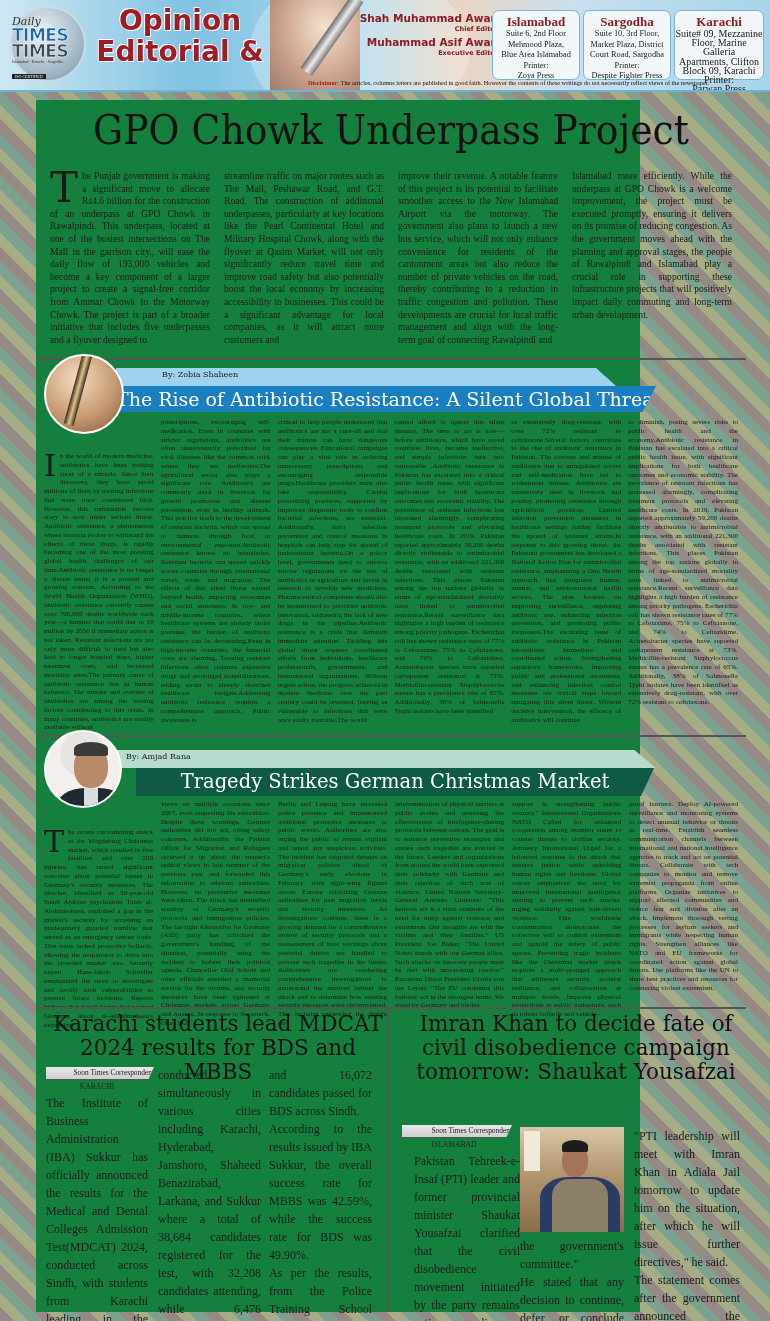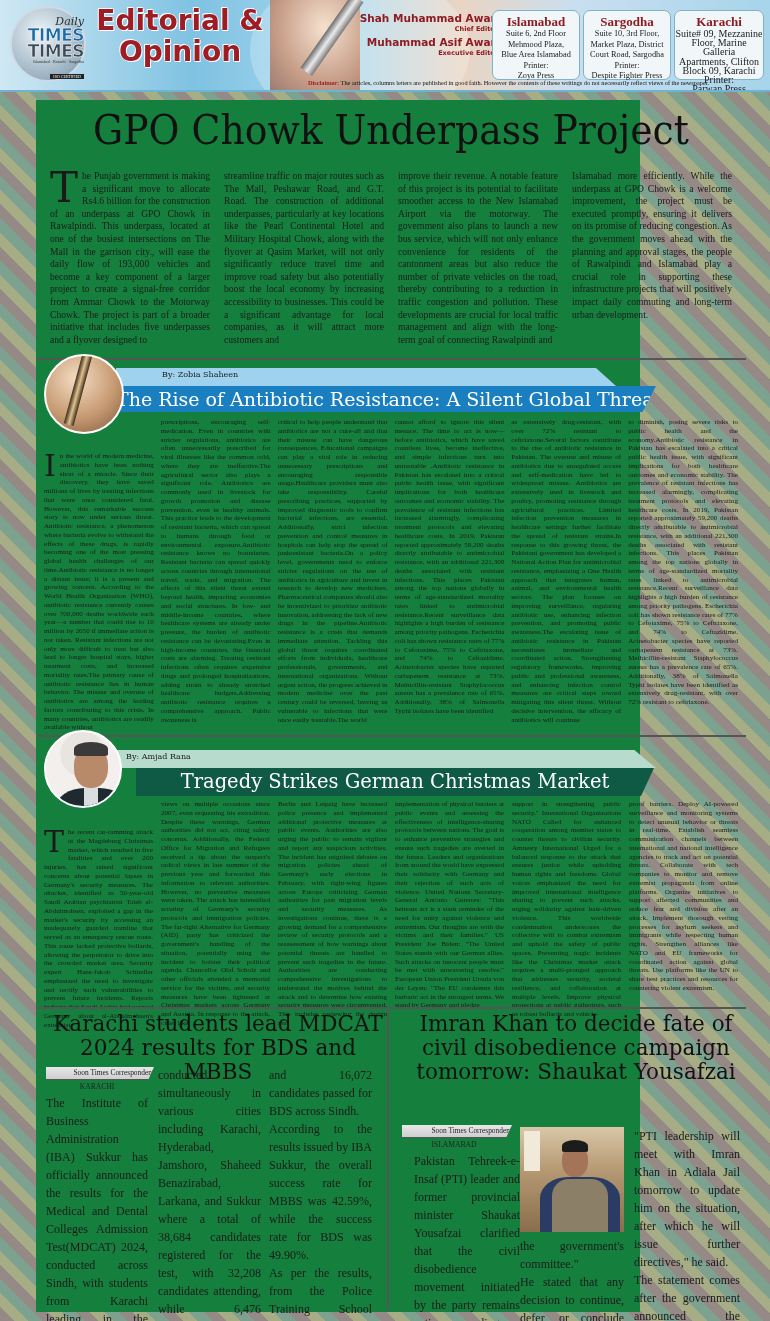--- a/index.html
+++ b/index.html
@@ -19,21 +19,21 @@
     border-bottom: 2px solid #6fb3d2;
     overflow: hidden;
   }
   .masthead::before {
     content: ""; position: absolute; left: 250px; top: -30px; width: 220px; height: 160px;
     border-radius: 50%; background: rgba(255,255,255,0.25);
   }
   .logo {
     position: absolute; left: 10px; top: 6px; width: 76px; height: 76px; border-radius: 50%;
     background: radial-gradient(circle at 40% 35%, #eef4f8, #9ab1c1 70%, #6d8597);
-    border: 2px solid #cfdbe4; text-align: right; padding-top: 8px;
+    border: 2px solid #cfdbe4; text-align: left; padding-top: 8px;
   }
   .logo .daily { font-family: "DejaVu Serif", serif; font-style: italic; font-size: 11px; color: #233; line-height: 11px; }
   .logo .soon, .logo .times { font-family: "DejaVu Sans", sans-serif; font-weight: bold; font-size: 17px; line-height: 16px; color: #1b6aa6; -webkit-text-stroke: 0.5px #fff; letter-spacing: -0.5px; }
   .logo .times { color: #3b4a55; }
   .logo .tag { font-size: 4px; color: #333; }
   .logo .cert { display: inline-block; margin-top: 1px; background: #222; color: #fff; font-size: 4px; padding: 0 3px; }
   .ed-title {
     position: absolute; left: 95px; top: 5px; width: 170px; text-align: center;
     font-family: "DejaVu Sans", sans-serif; font-weight: bold; color: #9e1c23;
     font-size: 28px; line-height: 31px; -webkit-text-stroke: 1px #ffffff; paint-order: stroke fill;
@@ -119,22 +119,22 @@
 
 <header class="masthead">
   <div class="logo">
     <div class="daily">Daily</div>
     <div class="soon">TIMES</div>
     <div class="times">TIMES</div>
     <div class="tag">Islamabad · Karachi · Sargodha</div>
     <div class="cert">ISO CERTIFIED</div>
   </div>
   <div class="ed-title">
+    <div>Opinion</div>
     <div>Editorial &amp;</div>
-    <div>Opinion</div>
   </div>
   <div class="pen"></div>
   <div class="editors">
     <div class="name">Shah Muhammad Awan</div>
     <div class="role">Chief Editor</div>
     <div class="name" style="margin-top:2px">Muhammad Asif Awan</div>
     <div class="role">Executive Editor</div>
   </div>
   <div class="office" style="left:492px">
     <div class="city">Islamabad</div>

